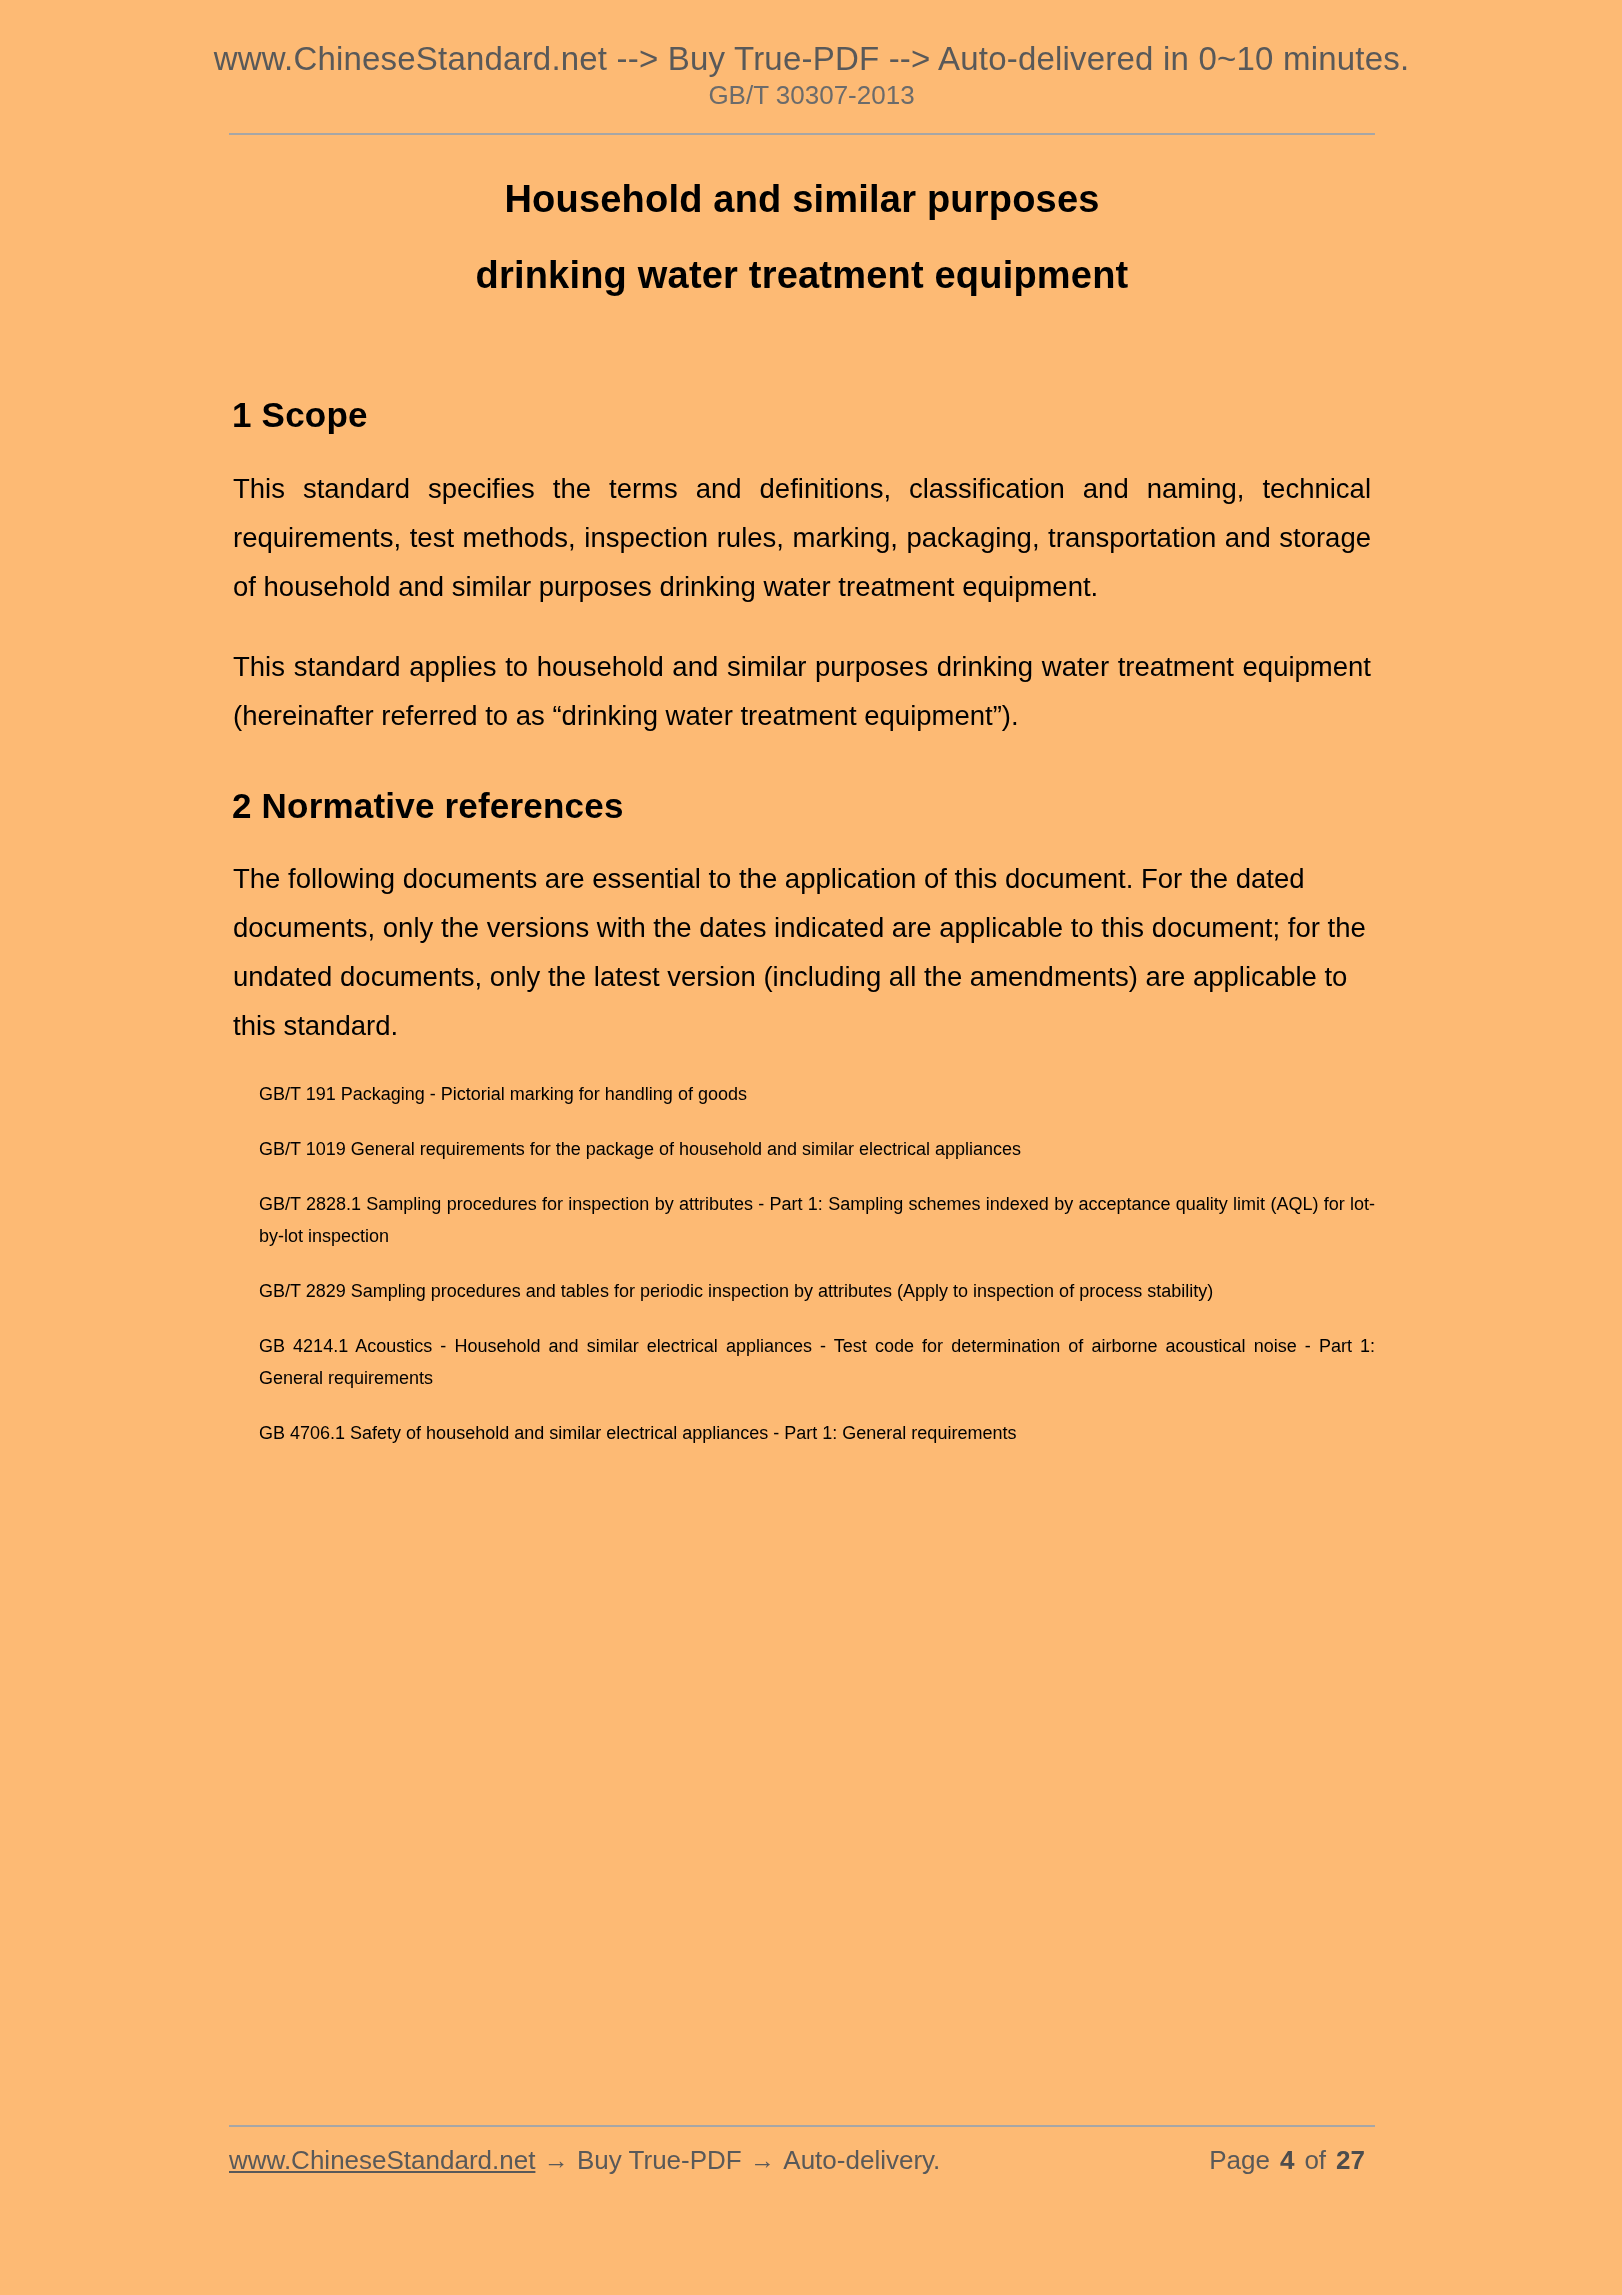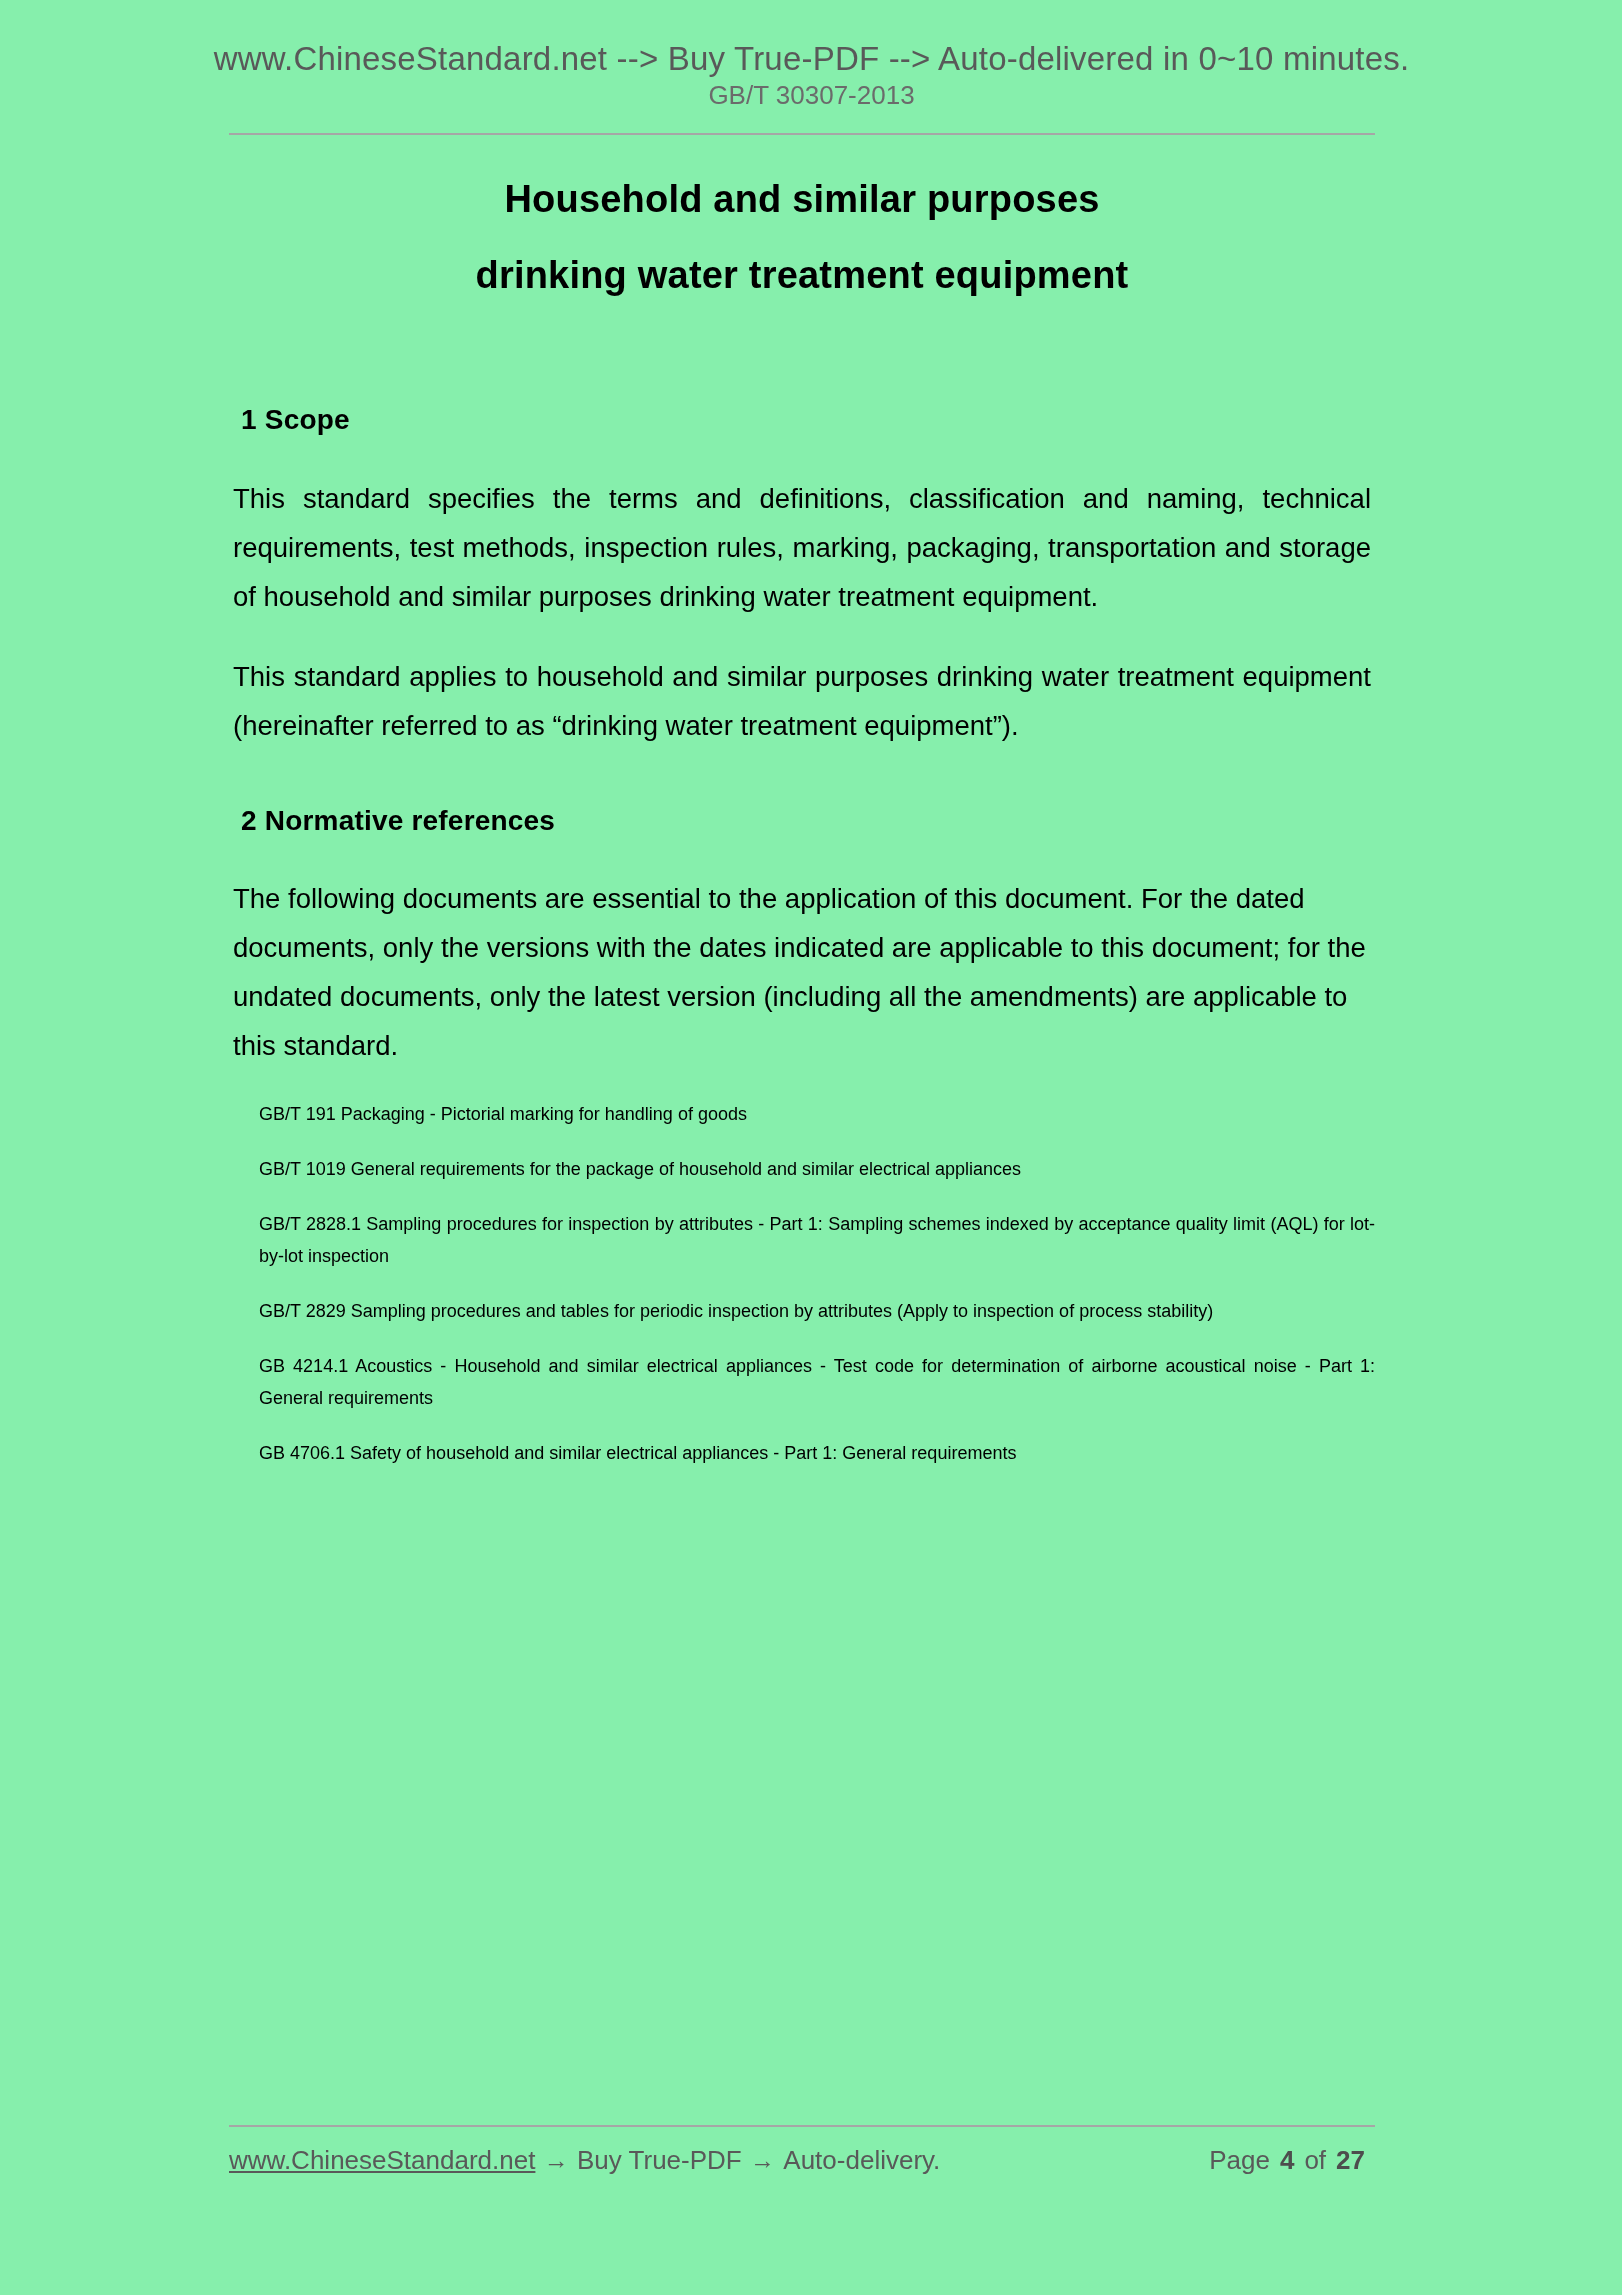--- a/index.html
+++ b/index.html
@@ -4,21 +4,21 @@
 <style>
   html, body {
     margin: 0;
     padding: 0;
     background: #ffffff;
   }
   .page {
     position: relative;
     width: 1623px;
     height: 2295px;
-    background: #86efac;
+    background: #fdba74;
     font-family: "Liberation Sans", sans-serif;
     color: #000000;
     box-sizing: border-box;
     overflow: hidden;
   }
 
   
   .header-zone {
     position: absolute;
     left: 0;
@@ -68,23 +68,23 @@
     text-align: center;
     font-size: 38px;
     font-weight: bold;
     line-height: 1.28;
     letter-spacing: 0.2px;
   }
   .doc-title .tline { display: block; }
   .doc-title .tline + .tline { margin-top: 27px; }
 
   .section-heading {
-    font-size: 28px;
+    font-size: 35px;
     font-weight: bold;
-    margin: 12px;
+    margin: 3px;
     letter-spacing: 0.2px;
   }
 
   .para {
     font-size: 27.5px;
     line-height: 1.78;
     margin: 4px;
     text-align: justify;
     text-justify: inter-word;
   }

